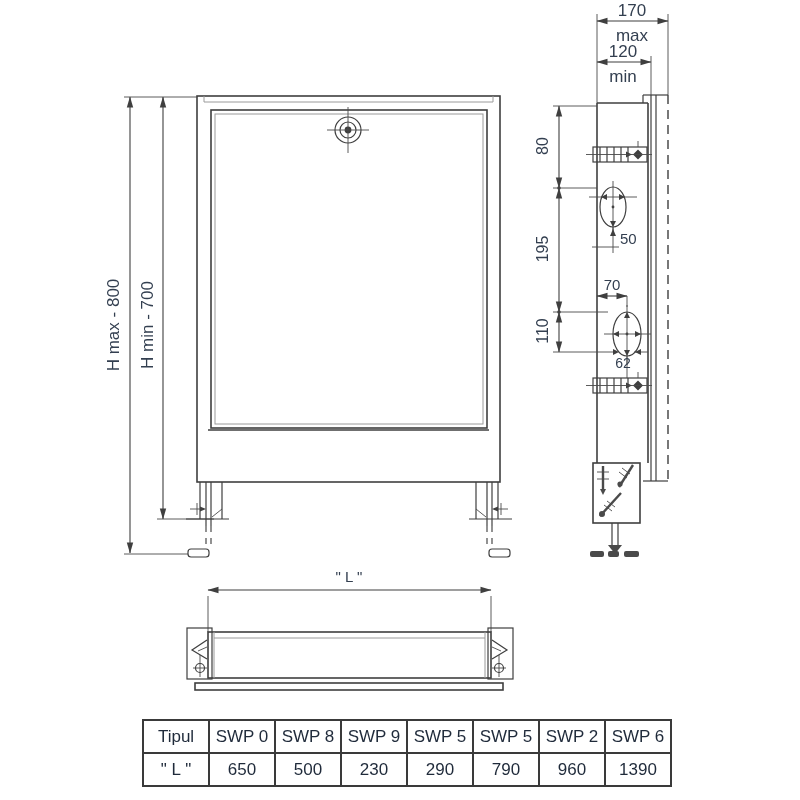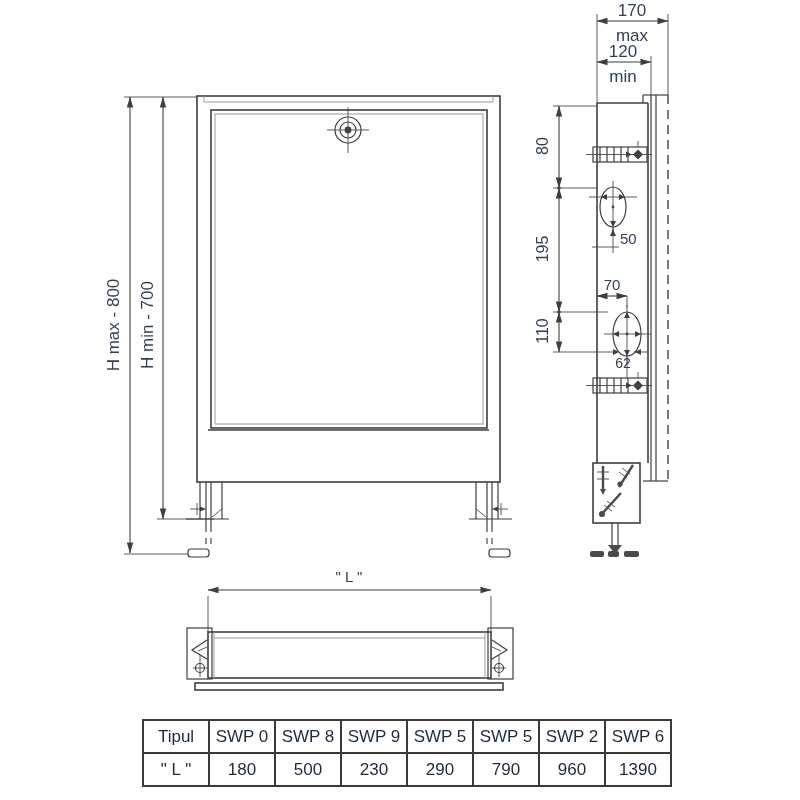--- a/index.html
+++ b/index.html
@@ -281,21 +281,21 @@
       <th>SWP 0</th>
       <th>SWP 8</th>
       <th>SWP 9</th>
       <th>SWP 5</th>
       <th>SWP 5</th>
       <th>SWP 2</th>
       <th>SWP 6</th>
     </tr>
     <tr>
       <td>" L "</td>
-      <td>180</td>
+      <td>650</td>
       <td>500</td>
       <td>230</td>
       <td>290</td>
       <td>790</td>
       <td>960</td>
       <td>1390</td>
     </tr>
   </tbody>
       </table>
 </div>

